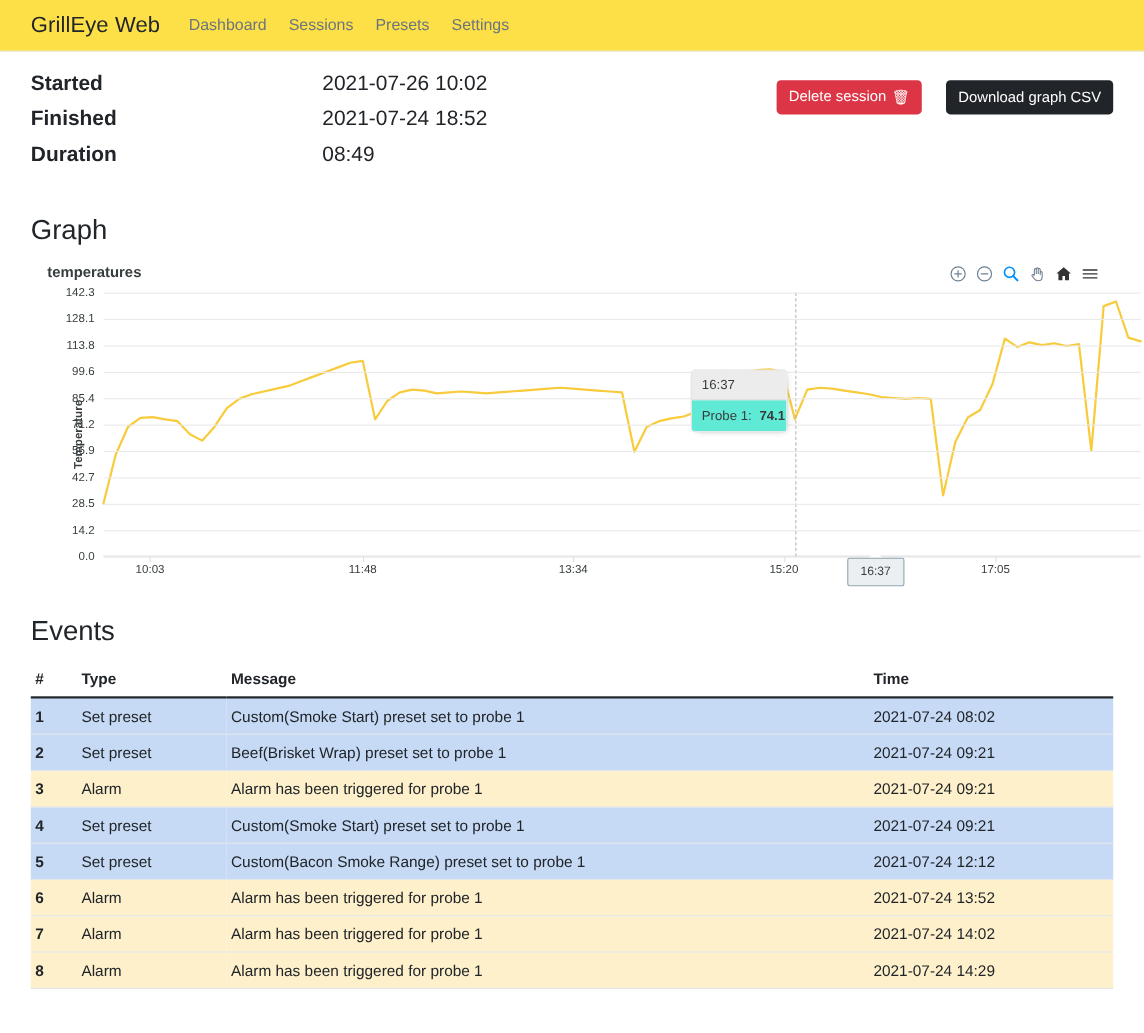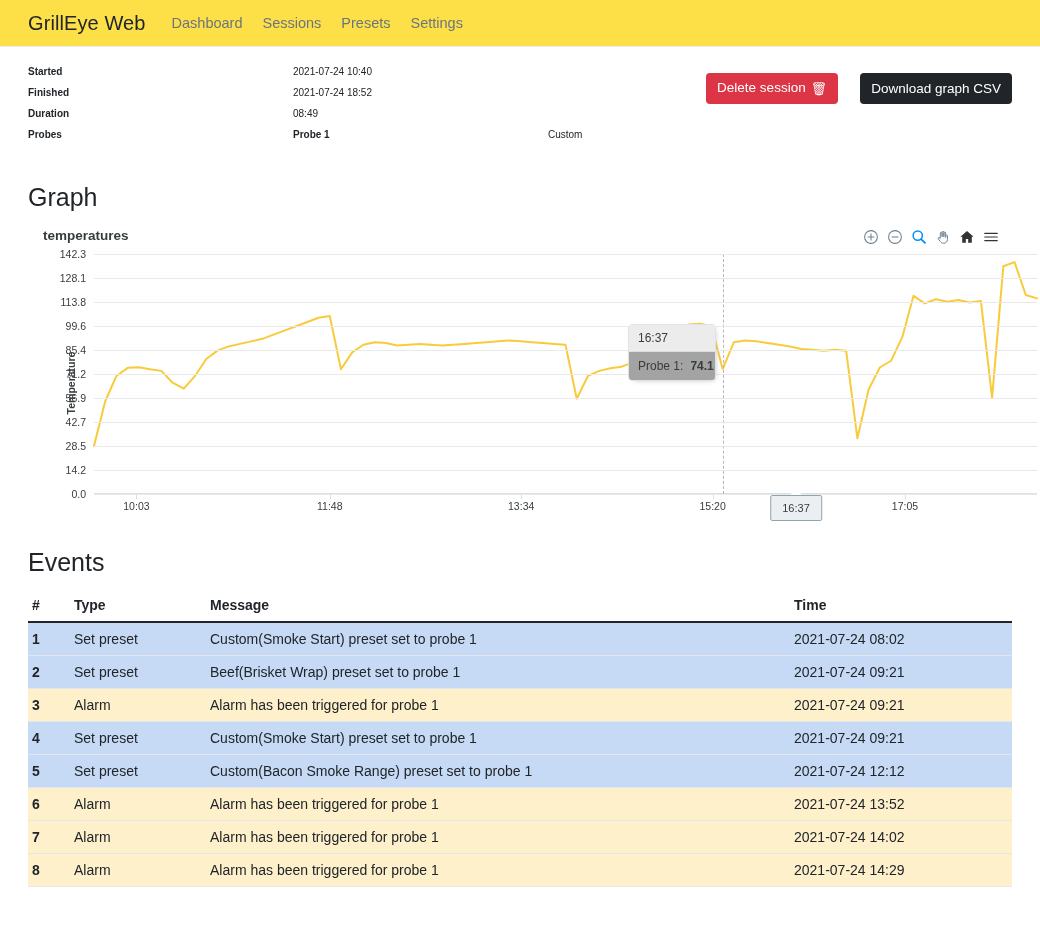--- a/index.html
+++ b/index.html
@@ -32,21 +32,21 @@
   .btn-dark { background:#212529; color:#fff; }
   .trash { display:inline-block; margin-left:5px; font-size:13px; vertical-align:-1px; }
 
   h1.session-title {
     font-size:33px; font-weight:600; margin:0; padding-top:9px;
     letter-spacing:-.4px; color:#212529;
   }
 
   
   table.meta { border-collapse:collapse; margin-top:14px; width:640px; }
-  table.meta td { padding:5px 0; font-size:10px; vertical-align:top; }
+  table.meta td { padding:5px 0; font-size:19px; vertical-align:top; }
   table.meta td.key { font-weight:bold; width:265px; }
   table.meta td.val { width:255px; color:#212529; }
   table.meta td.val2 { color:#212529; }
   .probe-name { font-weight:bold; }
 
   
   h2.section { font-size:25px; font-weight:400; margin:0; color:#212529; }
   #graph-heading { margin-top:38px; }
   #events-heading { margin-top:10px; }
 
@@ -88,21 +88,21 @@
   .tooltip {
     position:absolute; z-index:9; box-shadow:2px 2px 6px -4px #999;
     border-radius:4px; overflow:hidden; background:#fff;
     border:1px solid #e3e3e3; font-size:12px; width:86px;
   }
   .tt-title {
     background:#ececec; padding:6px 9px; color:#373d3f; font-size:12px;
     border-bottom:1px solid #ddd;
   }
   .tt-body {
-    background:#a3a3a3; padding:7px 9px; color:#373d3f; white-space:nowrap;
+    background:#5eead4; padding:7px 9px; color:#373d3f; white-space:nowrap;
     display:flex; gap:7px; align-items:center;
   }
   .tt-val { font-weight:bold; }
 
   .xcross-label {
     position:absolute; background:#ECEFF1; border:1px solid #90A4AE;
     color:#373d3f; font-size:11px; padding:6px 11px; border-radius:2px;
     transform:translateX(-50%);
   }
   .xcross-arrow {
@@ -146,37 +146,32 @@
   <div class="top-actions">
     <button class="btn btn-danger"><span>Delete session</span><span class="trash">🗑</span></button>
     <button class="btn btn-dark">Download graph CSV</button>
   </div>
 
 
   <table class="meta">
     <tbody>
       <tr>
         <td class="key">Started</td>
-        <td class="val">2021-07-24 10:40</td>
+        <td class="val">2021-07-26 10:02</td>
         <td class="val2"></td>
       </tr>
       <tr>
         <td class="key">Finished</td>
         <td class="val">2021-07-24 18:52</td>
         <td class="val2"></td>
       </tr>
       <tr>
         <td class="key">Duration</td>
         <td class="val">08:49</td>
         <td class="val2"></td>
-      </tr>
-      <tr>
-        <td class="key">Probes</td>
-        <td class="val probe-name">Probe 1</td>
-        <td class="val2">Custom</td>
       </tr>
     </tbody>
   </table>
 
   <h2 class="section" id="graph-heading">Graph</h2>
 
   <div class="chart-wrap">
     <div class="chart-title">temperatures</div>
 
     <div class="chart-toolbar">

